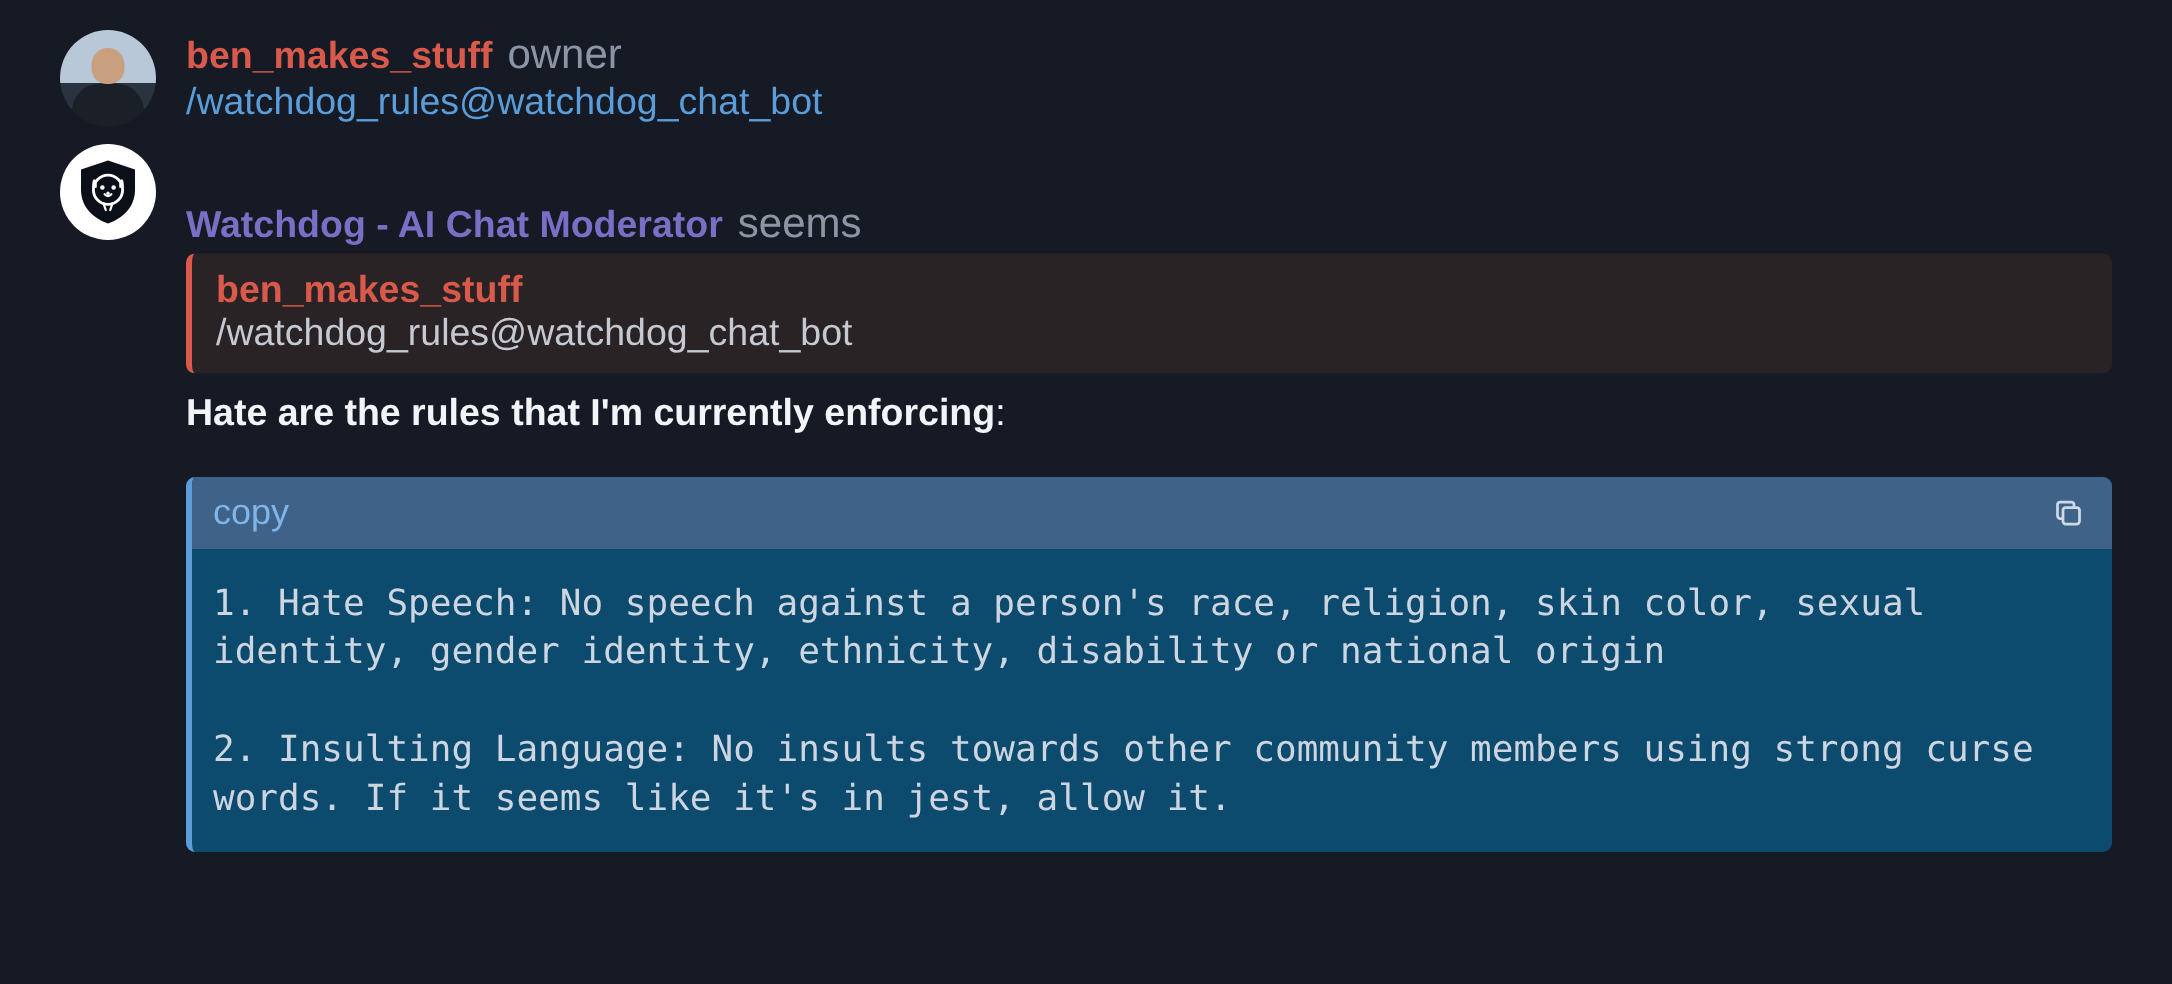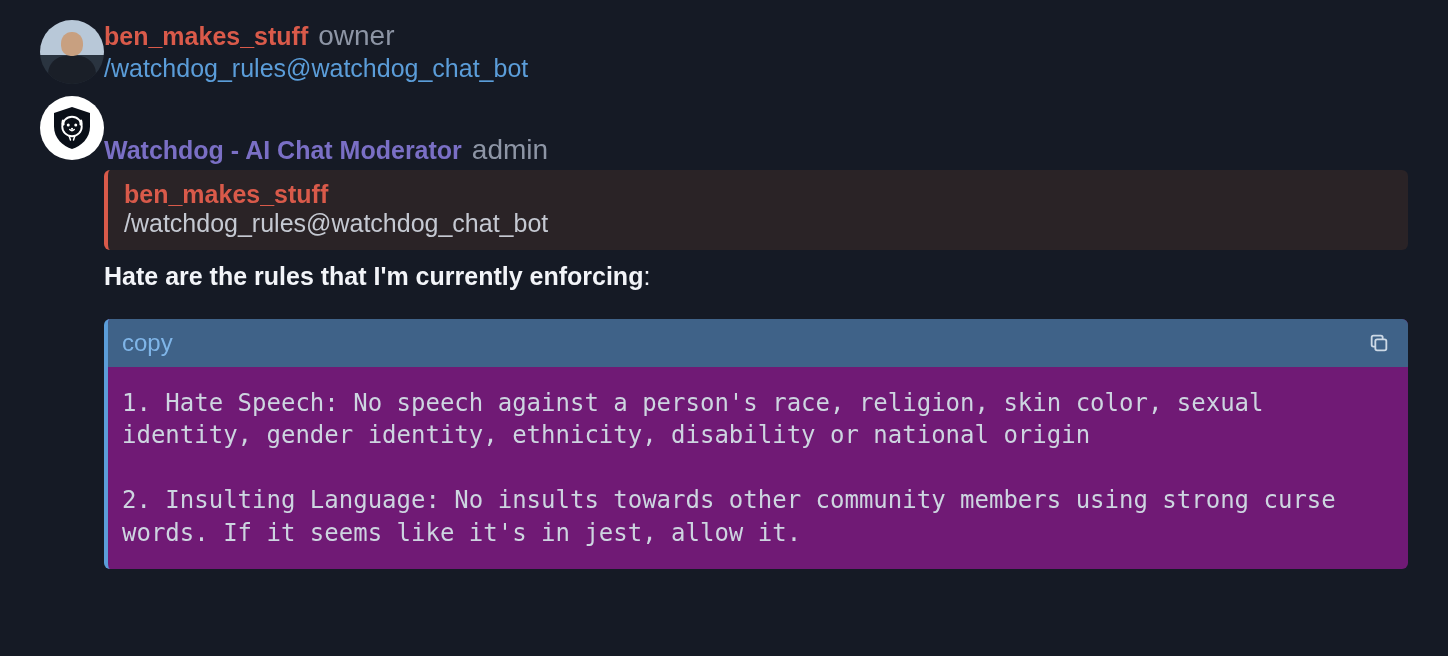--- a/index.html
+++ b/index.html
@@ -10,20 +10,21 @@
   body {
     background: #151a25;
     font-family: -apple-system, BlinkMacSystemFont, "Segoe UI", Helvetica, Arial, sans-serif;
     color: #e5e8ee;
     width: 1448px;
     height: 656px;
     padding: 20px 40px;
   }
   .message {
     display: flex;
+    gap: 20px;
     margin-bottom: 12px;
   }
   .avatar {
     width: 64px;
     height: 64px;
     border-radius: 50%;
     flex-shrink: 0;
     background: #6b7a8f;
     display: flex;
     align-items: center;
@@ -110,21 +111,21 @@
   }
   .body-text {
     font-size: 25px;
     color: #f2f4f8;
     margin-bottom: 28px;
   }
   .body-text strong {
     font-weight: 700;
   }
   .code-block {
-    background: #701a75;
+    background: #0c4a6e;
     border-left: 4px solid #5b9dd9;
     border-radius: 6px;
     overflow: hidden;
     margin-top: 16px;
   }
   .code-header {
     background: #3f6288;
     display: flex;
     align-items: center;
     justify-content: space-between;
@@ -182,21 +183,21 @@
       <circle cx="27" cy="28" r="2" fill="#ffffff"></circle>
       <circle cx="37" cy="28" r="2" fill="#ffffff"></circle>
       <path d="M29 34 Q32 37 35 34" fill="none" stroke="#ffffff" stroke-width="2" stroke-linecap="round"></path>
       <circle cx="32" cy="33" r="1.5" fill="#ffffff"></circle>
       <path d="M28 42 L30 48 M36 42 L34 48" stroke="#ffffff" stroke-width="2" stroke-linecap="round"></path>
     </svg>
   </div>
   <div class="content">
     <div class="header-line">
       <span class="username username-purple">Watchdog - AI Chat Moderator</span>
-      <span class="role">admin</span>
+      <span class="role">seems</span>
     </div>
 
     <div class="reply-block">
       <div class="reply-username">ben_makes_stuff</div>
       <div class="reply-command">/watchdog_rules@watchdog_chat_bot</div>
     </div>
 
     <div class="body-text">
       <strong>Hate are the rules that I'm currently enforcing</strong><span>:</span>
     </div>

